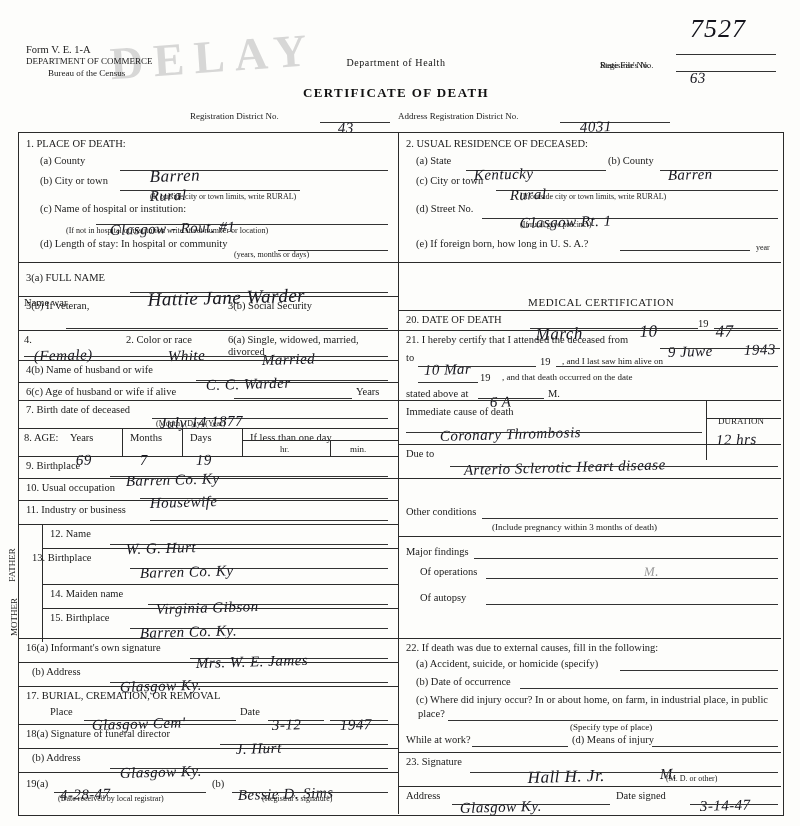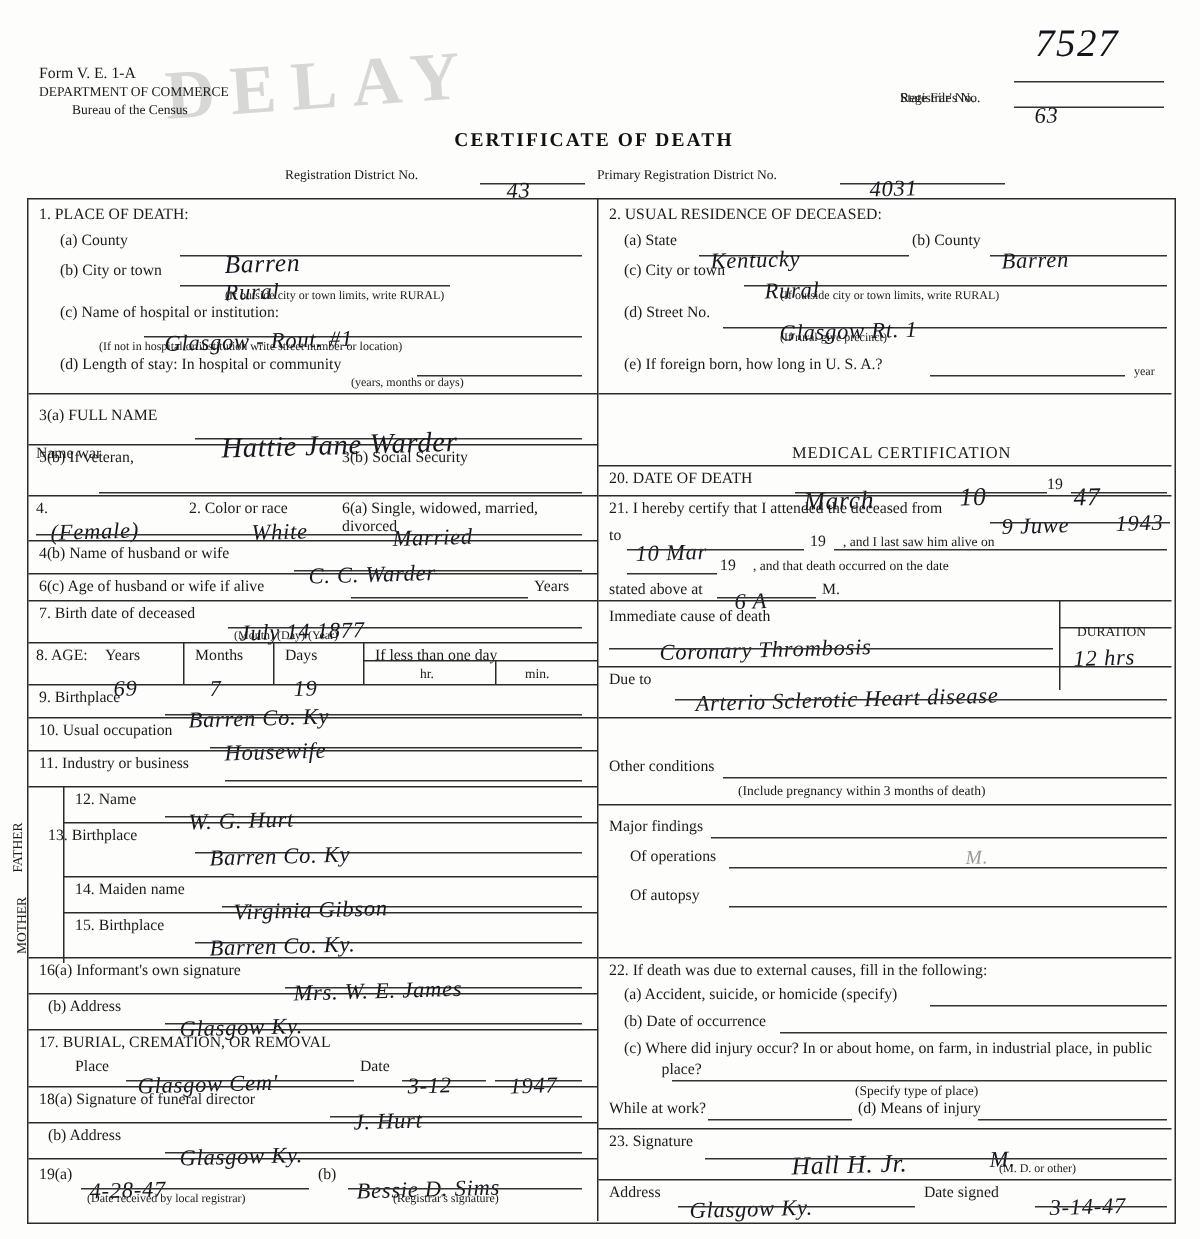--- a/index.html
+++ b/index.html
@@ -48,33 +48,34 @@
   <div id="header">
 
     <div class="delay">DELAY</div>
 
     <div class="t filenum" style="left:690px;top:14px;">7527</div>
 
     <div class="t lbl" style="left:26px;top:44px;">Form V. E. 1-A</div>
     <div class="t lbl lbl-sm" style="left:26px;top:56px;">DEPARTMENT OF COMMERCE</div>
     <div class="t lbl lbl-sm" style="left:48px;top:68px;">Bureau of the Census</div>
 
+    <div class="hdr-center hdr-sub" style="top:57px;">Department of Health</div>
     <div class="hdr-center hdr-cod" style="top:85px;">CERTIFICATE OF DEATH</div>
 
     <div class="t lbl lbl-sm" style="left:600px;top:44px;margin-top:16px;">State File No.</div>
     <div class="uline" style="left:676px;top:54px;width:100px;"></div>
     <div class="t lbl lbl-sm" style="left:600px;top:60px;">Registrar's No.</div>
     <div class="uline" style="left:676px;top:71px;width:100px;"></div>
     <div class="t hw hw-md" style="left:690px;top:70px;">63</div>
 
     <div class="t lbl lbl-sm" style="left:190px;top:111px;">Registration District No.</div>
     <div class="uline" style="left:320px;top:122px;width:70px;"></div>
     <div class="t hw hw-md" style="left:338px;top:120px;">43</div>
 
-    <div class="t lbl lbl-sm" style="left:398px;top:111px;">Primary Registration District No.</div>
+    <div class="t lbl lbl-sm" style="left:398px;top:111px;">Address Registration District No.</div>
     <div class="uline" style="left:560px;top:122px;width:110px;"></div>
     <div class="t hw hw-md" style="left:580px;top:119px;">4031</div>
   </div>
 
   <div class="box" style="left:18px;top:132px;width:764px;height:682px;"></div>
   <div class="vrule" style="left:398px;top:132px;height:682px;"></div>
 
   <div>
 
     <div class="t lbl" style="left:26px;top:138px;">1.  PLACE OF DEATH:</div>
@@ -347,21 +348,21 @@
     <div class="rule" style="left:399px;top:638px;width:382px;"></div>
 
     <div class="t lbl" style="left:406px;top:642px;">22.  If death was due to external causes, fill in the following:</div>
     <div class="t lbl" style="left:416px;top:658px;">(a)  Accident, suicide, or homicide (specify)</div>
     <div class="uline" style="left:620px;top:670px;width:158px;"></div>
 
     <div class="t lbl" style="left:416px;top:676px;">(b)  Date of occurrence</div>
     <div class="uline" style="left:520px;top:688px;width:258px;"></div>
 
     <div class="t lbl" style="left:416px;top:694px;">(c)  Where did injury occur? In or about home, on farm, in industrial place, in public</div>
-    <div class="t lbl" style="left:441px;top:708px;">place?</div>
+    <div class="t lbl" style="left:418px;top:708px;">place?</div>
     <div class="uline" style="left:448px;top:720px;width:330px;"></div>
     <div class="t lbl lbl-sm" style="left:570px;top:722px;">(Specify type of place)</div>
 
     <div class="t lbl" style="left:406px;top:734px;">While at work?</div>
     <div class="uline" style="left:472px;top:746px;width:96px;"></div>
     <div class="t lbl" style="left:572px;top:734px;">(d)  Means of injury</div>
     <div class="uline" style="left:652px;top:746px;width:126px;"></div>
 
     <div class="rule" style="left:399px;top:752px;width:382px;"></div>
 

